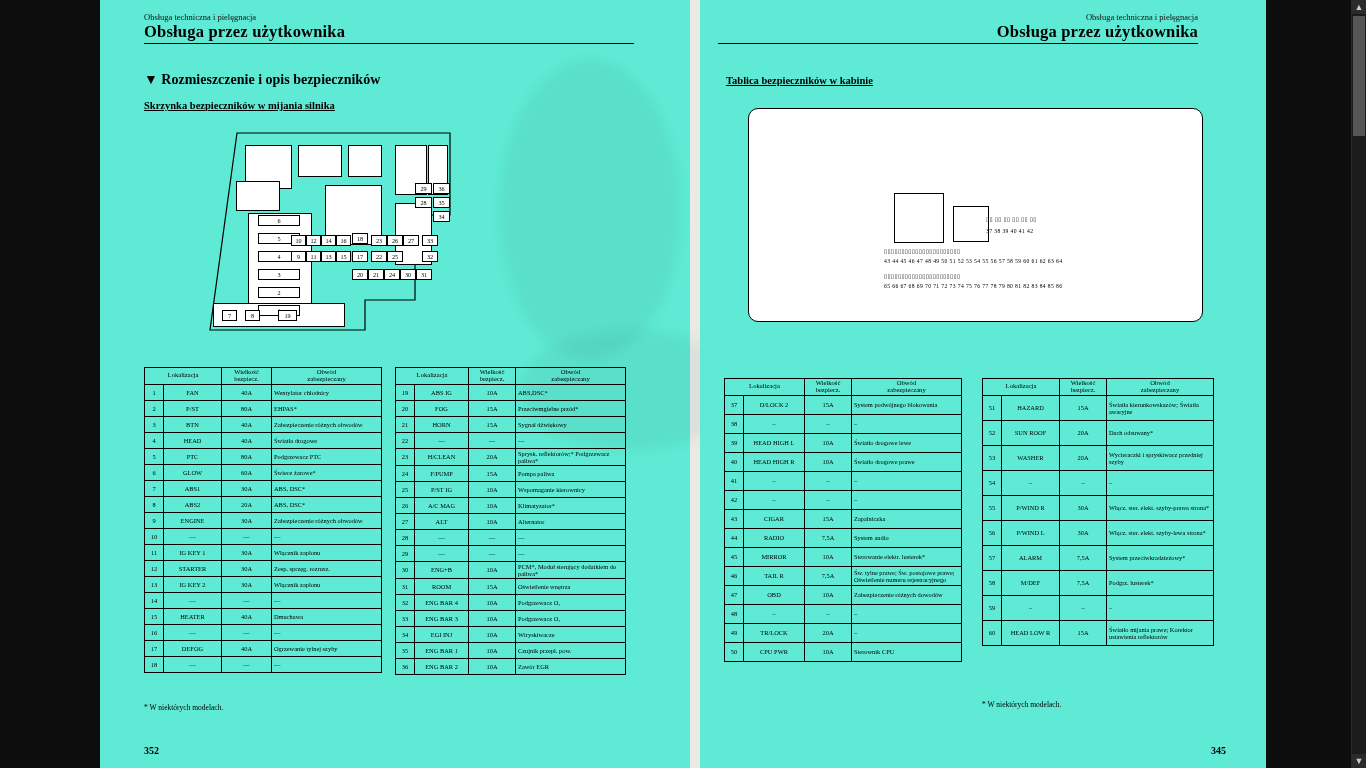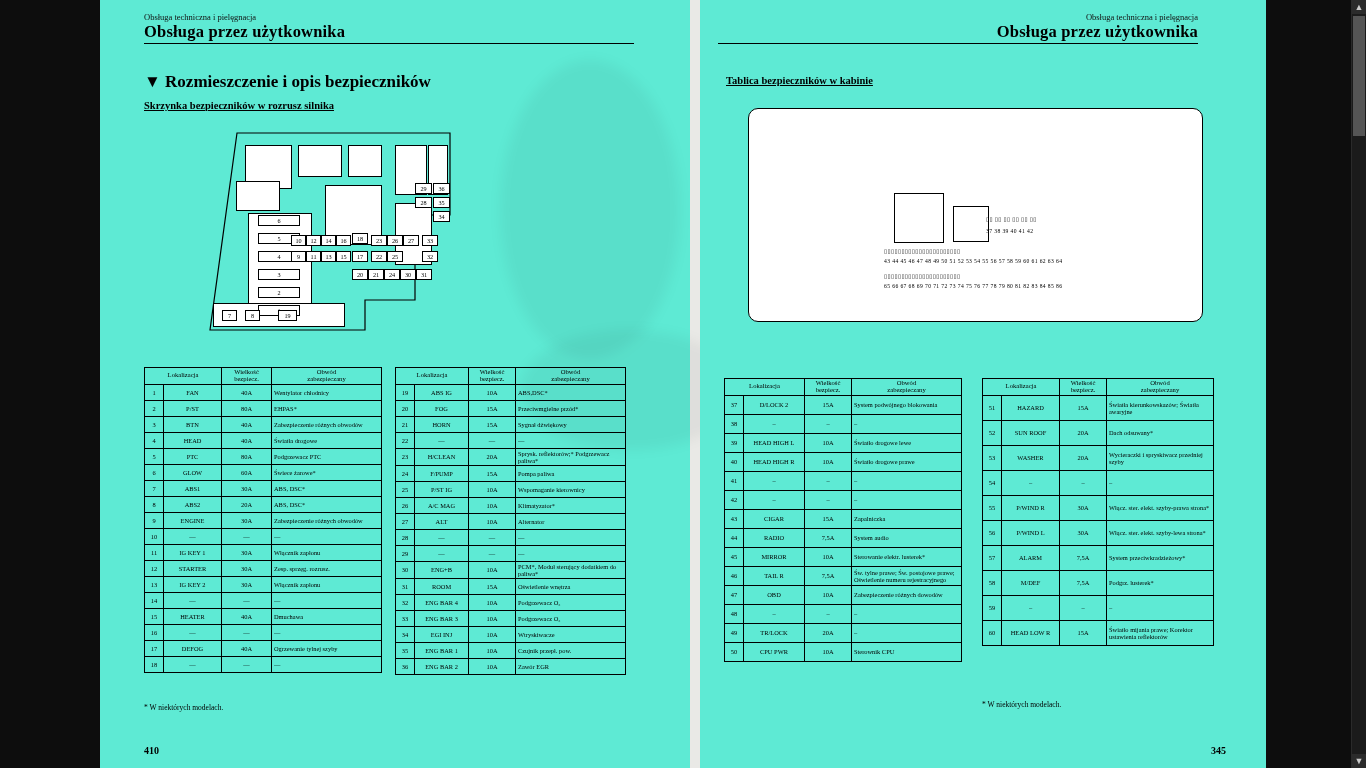--- a/index.html
+++ b/index.html
@@ -9,21 +9,21 @@
   .scroll-up,.scroll-down{position:absolute;left:0;width:14px;height:14px;color:#ccc;font-size:9px;text-align:center;line-height:14px;background:#2b2b2b;}
   .scroll-up{top:0;} .scroll-down{bottom:0;}
   .scroll-thumb{position:absolute;left:1px;top:16px;width:12px;height:120px;background:#555;}
   .sheet{position:absolute;top:0;background:#5eead4;}
   .sheet-left{left:100px;width:590px;height:768px;}
   .sheet-right{left:700px;width:566px;height:768px;}
   .gutter{position:absolute;left:690px;top:0;width:12px;height:768px;background:#e9e9e6;}
   .hdr-small{font-size:8.5px;color:#111;}
   .hdr-big{font-size:16.5px;font-weight:bold;color:#000;letter-spacing:.2px;}
   .hdr-rule{border-bottom:1.6px solid #000;margin-top:1px;}
-  .sec-title{font-size:17px;font-weight:bold;}
+  .sec-title{font-size:14px;font-weight:bold;}
   .sub-title{font-size:10.5px;font-weight:bold;text-decoration:underline;}
   .page-num{position:absolute;bottom:12px;font-size:10px;font-weight:bold;}
   table.fz{border-collapse:collapse;font-size:6.4px;font-family:"Liberation Serif",serif;color:#000;}
   table.fz td,table.fz th{border:0.7px solid #000;padding:1px 2px;vertical-align:middle;}
   table.fz th{font-weight:normal;text-align:center;line-height:1.05;font-size:6.6px;}
   td.c{text-align:center;}
   td.l{text-align:left;}
   .note{font-size:7.5px;}
   .fbox{position:absolute;border:1px solid #000;background:#fff;}
   .fnum{position:absolute;border:0.8px solid #000;background:#fff;font-size:6.2px;text-align:center;line-height:9px;height:9px;}
@@ -42,21 +42,21 @@
     <div class="smear" style="left:400px;top:60px;width:180px;height:300px;"></div>
     <div class="smear" style="left:420px;top:330px;width:220px;height:120px;"></div>
 
     <div style="position:absolute;left:44px;top:12px;width:490px;">
       <div class="hdr-small">Obsługa techniczna i pielęgnacja</div>
       <div class="hdr-big">Obsługa przez użytkownika</div>
       <div class="hdr-rule"></div>
     </div>
 
     <div class="sec-title" style="position:absolute;left:44px;top:72px;">▼ Rozmieszczenie i opis bezpieczników</div>
-    <div class="sub-title" style="position:absolute;left:44px;top:100px;">Skrzynka bezpieczników w rozrusz silnika</div>
+    <div class="sub-title" style="position:absolute;left:44px;top:100px;">Skrzynka bezpieczników w mijania silnika</div>
 
     <div style="position:absolute;left:50px;top:125px;width:320px;height:225px;">
       <svg width="320" height="225" viewBox="0 0 320 225">
         <polygon points="87,8 300,8 300,90 265,90 265,175 215,175 215,205 157,205 60,205 87,8" fill="none" stroke="#000" stroke-width="1.2"></polygon>
       </svg>
       
       <div class="fbox" style="left:95px;top:20px;width:45px;height:42px;"></div>
       <div class="fbox" style="left:148px;top:20px;width:42px;height:30px;"></div>
       <div class="fbox" style="left:198px;top:20px;width:32px;height:30px;"></div>
       <div class="fbox" style="left:245px;top:20px;width:30px;height:48px;"></div>
@@ -352,21 +352,21 @@
               <td class="c" style="width: 14px; height: 13px;">36</td>
               <td class="c" style="height: 13px;">ENG BAR 2</td>
               <td class="c" style="height: 13px;">10A</td>
               <td class="l" style="height: 13px;">Zawór EGR</td>
             </tr>
           </tbody>
       </table>
     </div>
 
     <div class="note" style="position:absolute;left:44px;top:703px;">* W niektórych modelach.</div>
-    <div class="page-num" style="left:44px;">410</div>
+    <div class="page-num" style="left:44px;">352</div>
   </div>
 
   <div class="sheet sheet-right">
 
     <div style="position:absolute;right:68px;top:12px;width:480px;text-align:right;">
       <div class="hdr-small">Obsługa techniczna i pielęgnacja</div>
       <div class="hdr-big">Obsługa przez użytkownika</div>
       <div class="hdr-rule"></div>
     </div>
 

